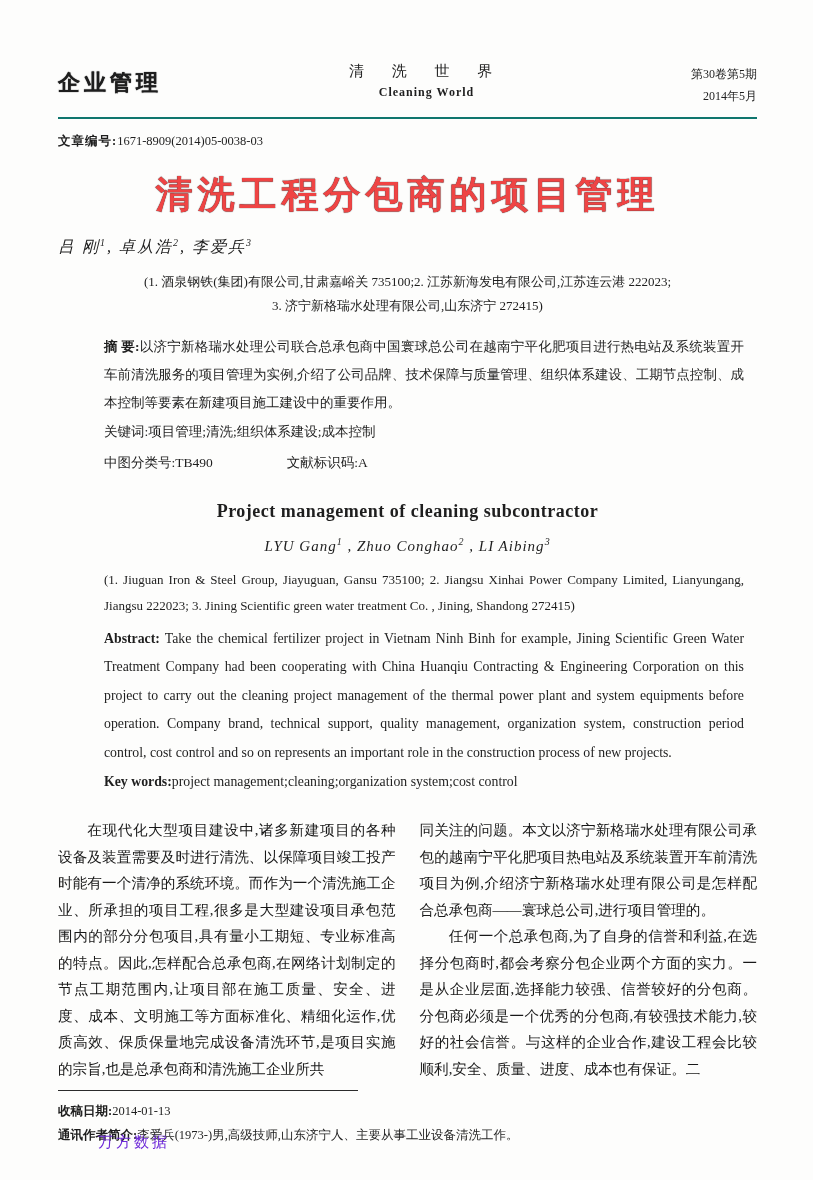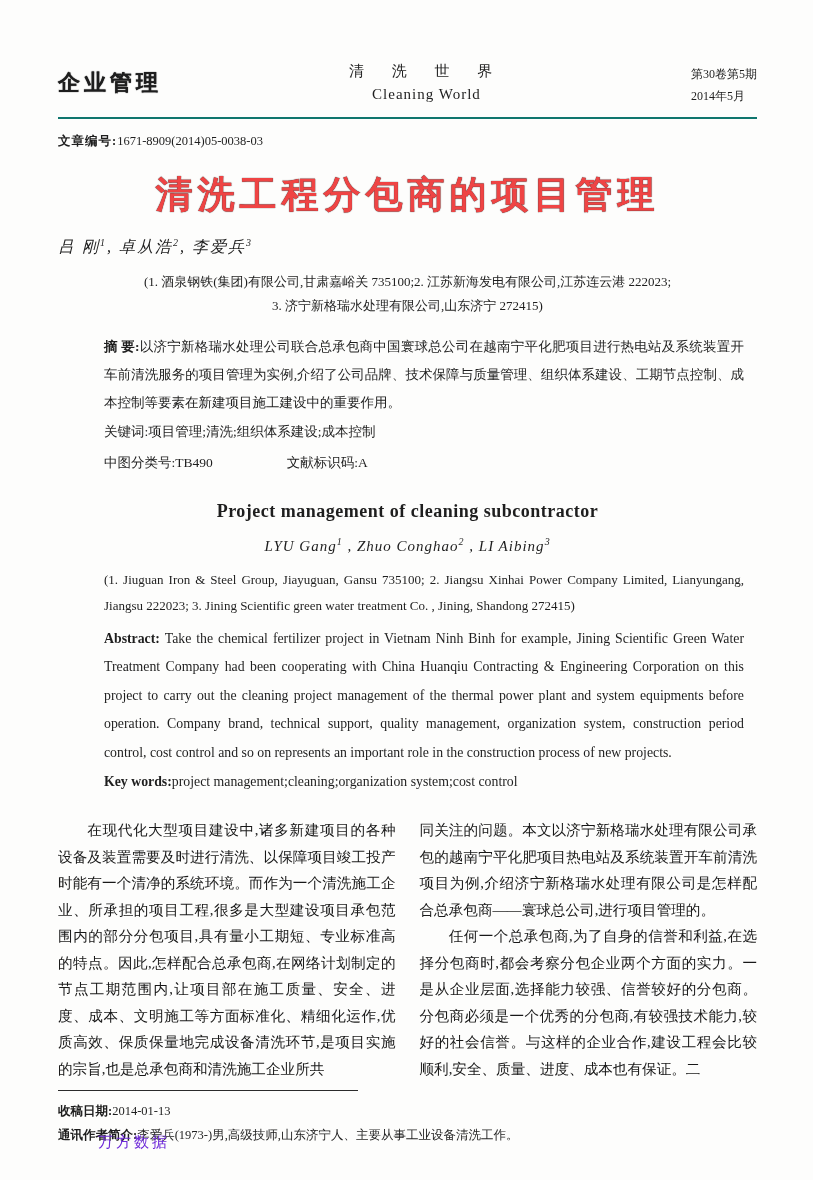--- a/index.html
+++ b/index.html
@@ -16,22 +16,22 @@
   .content{padding:60px 56px 0 58px;box-sizing:border-box;}
 
   
   .journal-header{display:flex;align-items:flex-start;justify-content:space-between;
     padding-bottom:10px;border-bottom:2px solid #0f766e;}
   .hdr-left{font-size:22px;font-weight:bold;letter-spacing:4px;padding-top:8px;
     font-family:"Liberation Sans","DejaVu Sans",sans-serif;
     text-shadow:0 0 1px #000;}
   .hdr-center{text-align:center;line-height:1.5;}
   .hdr-center .cn{font-size:15px;letter-spacing:12px;}
-  .hdr-center .en{font-size:15px;font-weight:normal;letter-spacing:1px;}
-  .hdr-right{text-align:left;font-size:12px;line-height:1.8;padding-top:4px;}
+  .hdr-center .en{font-size:12px;font-weight:bold;letter-spacing:1px;}
+  .hdr-right{text-align:right;font-size:12px;line-height:1.8;padding-top:4px;}
 
   .article-no{margin-top:14px;font-size:12.5px;}
   .article-no b{letter-spacing:1px;}
 
   
   .title-cn{margin-top:20px;text-align:center;font-size:37px;font-weight:bold;
     letter-spacing:5px;color:#ef4444;text-shadow:0 0 1px #000;
     font-family:"Liberation Sans","DejaVu Sans",sans-serif;}
   .authors-cn{margin-top:16px;text-align:left;font-size:16px;letter-spacing:2px;font-style:italic;}
   .authors-cn sup,.authors-en sup{font-size:10px;}

